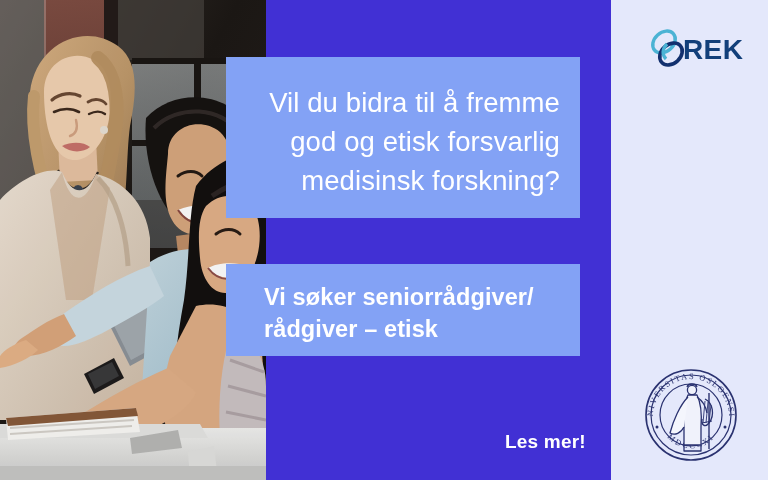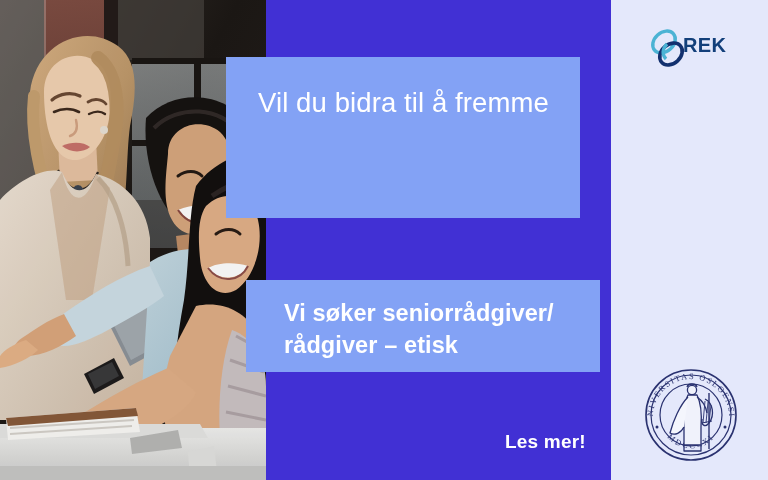--- a/index.html
+++ b/index.html
@@ -45,38 +45,38 @@
   }
 
   
   .headline-box {
     position: absolute;
     left: 226px; top: 57px;
     width: 354px; height: 161px;
     background: #83A2F5;
     box-sizing: border-box;
     padding: 26px 20px 0 32px;
+    text-align: right;
   }
   .headline-box .line {
     color: #ffffff;
     font-size: 27.5px;
     line-height: 39px;
     font-weight: 400;
     letter-spacing: 0.1px;
     white-space: nowrap;
   }
 
   .subhead-box {
     position: absolute;
-    left: 226px; top: 280px;
+    left: 226px; top: 264px;
     width: 354px; height: 92px;
     background: #83A2F5;
     box-sizing: border-box;
     padding: 17px 10px 0 38px;
-    margin-left: 20px;
   }
   .subhead-box .line {
     color: #ffffff;
     font-size: 23.5px;
     line-height: 32px;
     font-weight: bold;
     letter-spacing: 0.1px;
     white-space: nowrap;
   }
 
@@ -93,21 +93,21 @@
   .rek-logo {
     position: absolute;
     left: 648px; top: 25px;
     width: 88px; height: 46px;
   }
   .rek-rings { position: absolute; left: 0; top: 0; width: 40px; height: 46px; }
   .rek-word {
     position: absolute;
     left: 35px; top: 9px;
     color: #123F7A;
-    font-size: 20px;
+    font-size: 28px;
     font-weight: bold;
     letter-spacing: 0.4px;
   }
 
   
   .uio-seal {
     position: absolute;
     left: 639px; top: 363px;
     width: 104px; height: 104px;
   }
@@ -281,20 +281,22 @@
       <rect x="0" y="0" width="266" height="480" fill="#000" opacity="0.05"></rect>
     </svg>
   </div>
 
   <div class="purple-panel"></div>
 
   <div class="right-panel"></div>
 
   <div class="headline-box">
     <div class="line">Vil du bidra til å fremme</div>
+    <div class="line">god og etisk forsvarlig</div>
+    <div class="line">medisinsk forskning?</div>
   </div>
 
   <div class="subhead-box">
     <div class="line">Vi søker seniorrådgiver/</div>
     <div class="line">rådgiver – etisk</div>
   </div>
 
   <div class="cta">Les mer!</div>
 
   <div class="rek-logo">

